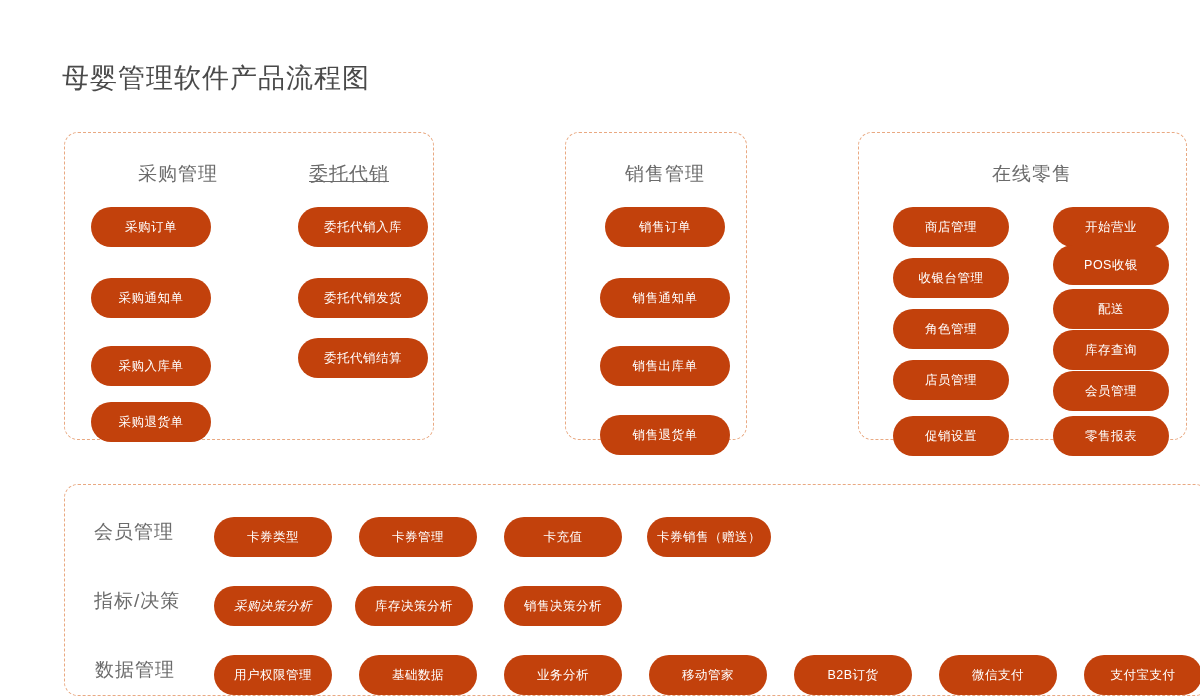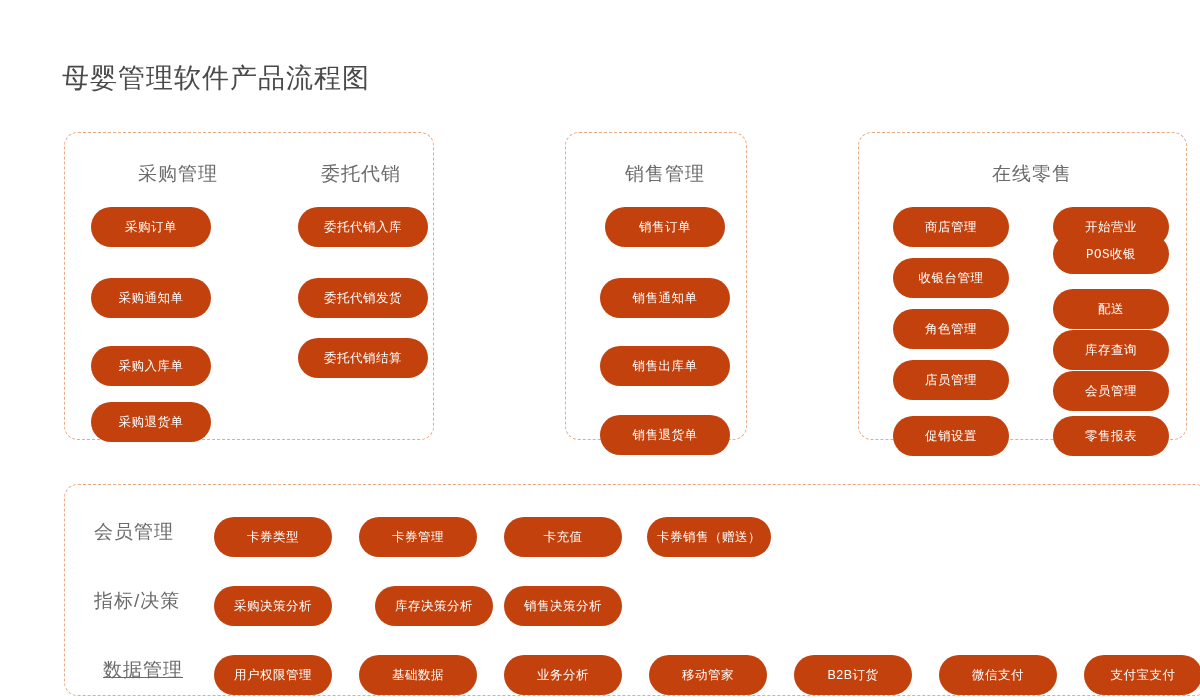--- a/index.html
+++ b/index.html
@@ -64,21 +64,21 @@
 </style>
 </head>
 <body>
 
 <div id="root">
 
   <div class="page-title">母婴管理软件产品流程图</div>
 
   <div class="panel" style="left:32px; top:100px; width:370px; height:308px;">
     <div class="panel-header" style="left:105px; top:20px;">采购管理</div>
-    <div class="panel-header" style="left:288px; top:20px;">委托代销</div>
+    <div class="panel-header" style="left:276px; top:20px;text-decoration:underline;">委托代销</div>
 
     <div class="pill" style="left:18px; top:66px; width:120px;">采购订单</div>
     <div class="pill" style="left:18px; top:137px; width:120px;">采购通知单</div>
     <div class="pill" style="left:18px; top:205px; width:120px;">采购入库单</div>
     <div class="pill" style="left:18px; top:261px; width:120px;">采购退货单</div>
 
     <div class="pill" style="left:225px; top:66px; width:130px;">委托代销入库</div>
     <div class="pill" style="left:225px; top:197px; width:130px;">委托代销结算</div>
     <div class="pill" style="left:225px; top:137px; width:130px;">委托代销发货</div>
   </div>
@@ -95,40 +95,40 @@
   <div class="panel" style="left:826px; top:100px; width:329px; height:308px;">
     <div class="panel-header" style="left:165px; top:20px;">在线零售</div>
 
     <div class="pill" style="left:26px; top:66px; width:116px;">商店管理</div>
     <div class="pill" style="left:26px; top:117px; width:116px;">收银台管理</div>
     <div class="pill" style="left:26px; top:168px; width:116px;">角色管理</div>
     <div class="pill" style="left:26px; top:219px; width:116px;">店员管理</div>
     <div class="pill" style="left:26px; top:275px; width:116px;">促销设置</div>
 
     <div class="pill" style="left:186px; top:66px; width:116px;">开始营业</div>
-    <div class="pill" style="left:186px; top:93px; width:116px;font-family:Liberation Mono, monospace;">POS收银</div>
+    <div class="pill" style="left:186px; top:104px; width:116px;">POS收银</div>
     <div class="pill" style="left:186px; top:148px; width:116px;">配送</div>
     <div class="pill" style="left:186px; top:189px; width:116px;">库存查询</div>
     <div class="pill" style="left:186px; top:230px; width:116px;">会员管理</div>
     <div class="pill" style="left:186px; top:275px; width:116px;">零售报表</div>
   </div>
 
   <div class="panel" style="left:32px; top:452px; width:1145px; height:212px;">
 
     <div class="row-label" style="left:21px; top:26px;">会员管理</div>
     <div class="row-label" style="left:21px; top:95px;">指标/决策</div>
-    <div class="row-label" style="left:30px; top:164px;text-decoration:underline;">数据管理</div>
+    <div class="row-label" style="left:22px; top:164px;">数据管理</div>
 
     <div class="pill" style="left:141px; top:24px; width:118px;">卡券类型</div>
     <div class="pill" style="left:286px; top:24px; width:118px;">卡券管理</div>
     <div class="pill" style="left:431px; top:24px; width:118px;">卡充值</div>
     <div class="pill" style="left:574px; top:24px; width:124px;">卡券销售（赠送）</div>
 
-    <div class="pill" style="left:141px; top:93px; width:118px;">采购决策分析</div>
-    <div class="pill" style="left:302px; top:93px; width:118px;">库存决策分析</div>
+    <div class="pill" style="left:141px; top:93px; width:118px;font-style:italic;">采购决策分析</div>
+    <div class="pill" style="left:282px; top:93px; width:118px;">库存决策分析</div>
     <div class="pill" style="left:431px; top:93px; width:118px;">销售决策分析</div>
 
     <div class="pill" style="left:141px; top:162px; width:118px;">用户权限管理</div>
     <div class="pill" style="left:286px; top:162px; width:118px;">基础数据</div>
     <div class="pill" style="left:431px; top:162px; width:118px;">业务分析</div>
     <div class="pill" style="left:576px; top:162px; width:118px;">移动管家</div>
     <div class="pill" style="left:721px; top:162px; width:118px;">B2B订货</div>
     <div class="pill" style="left:866px; top:162px; width:118px;">微信支付</div>
     <div class="pill" style="left:1011px; top:162px; width:118px;">支付宝支付</div>
   </div>

